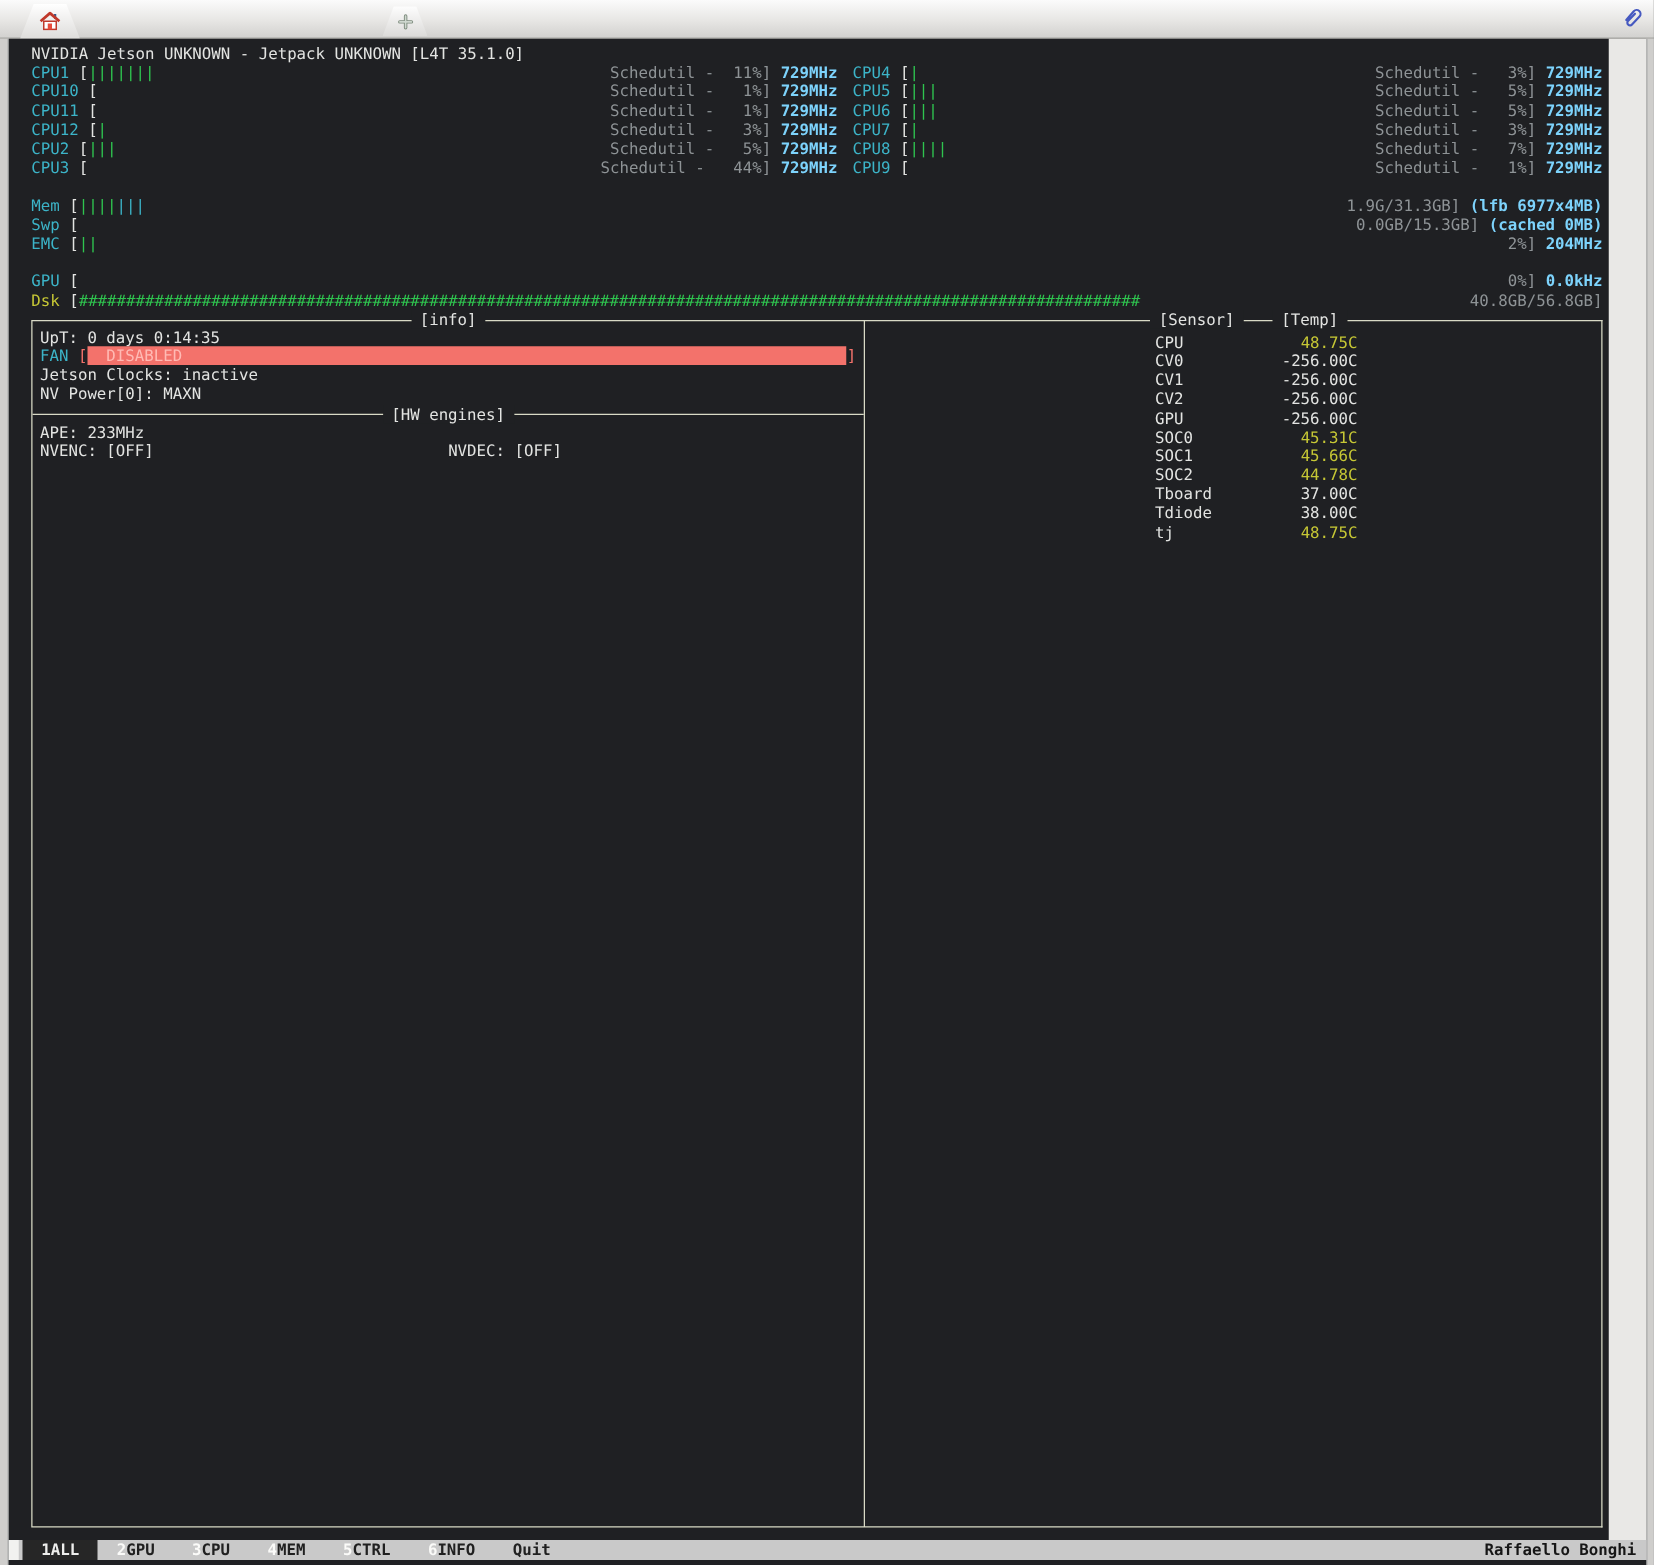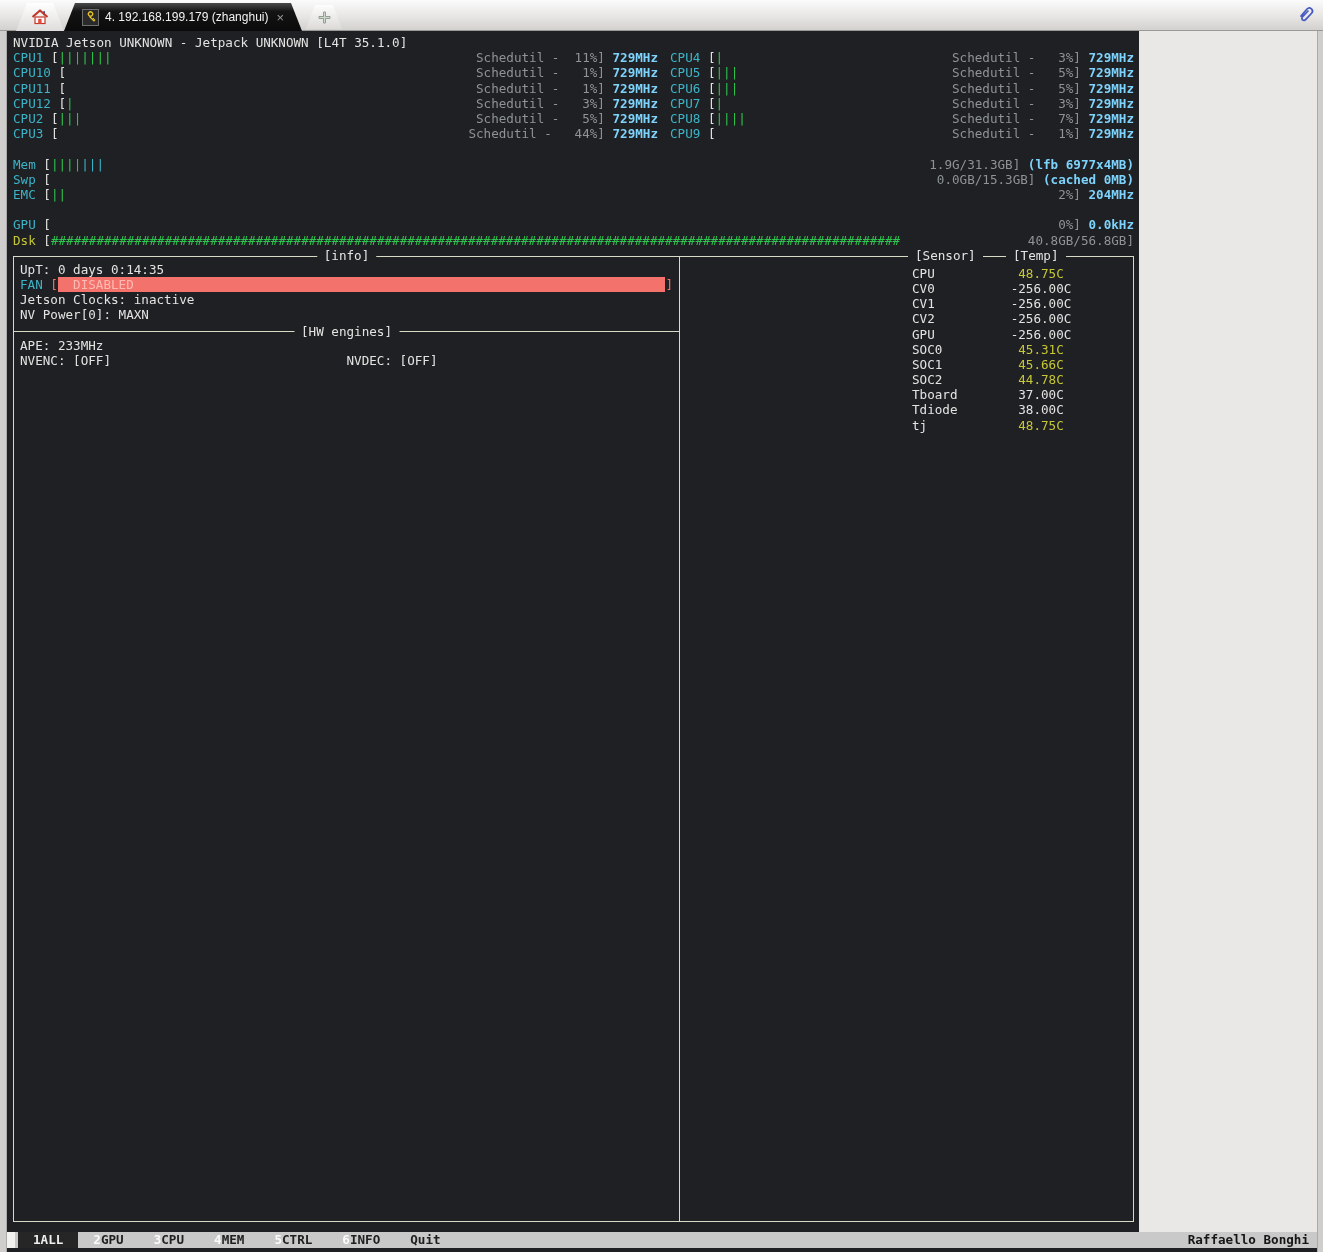--- a/index.html
+++ b/index.html
@@ -23,22 +23,22 @@
   .tab-close{color:#9a9a9a;font-size:13px;cursor:default}
   .tab-plus{position:absolute;left:306px;top:5px;width:36px;height:24px;
     background:linear-gradient(#fdfdfd,#dcdbd9);clip-path:polygon(9px 0,calc(100% - 9px) 0,100% 100%,0 100%);
     display:flex;align-items:center;justify-content:center}
   .keybox{width:17px;height:17px;border:1px solid #6f6f6f;background:#2a2a2a;display:flex;align-items:center;justify-content:center}
   #pin-icon{position:absolute;right:8px;top:5px;width:18px;height:18px}
 
   
   #edge-left{position:absolute;left:0;top:31px;width:7px;height:1221px;background:#cfcecc;border-right:1px solid #aaa}
   #edge-right{position:absolute;right:0;top:31px;width:6px;height:1221px;background:#cfcecc;border-left:1px solid #aaa}
-  #terminal{position:absolute;left:7px;top:31px;width:1132px;height:1221px;background:var(--terminal-bg);
-    color:var(--text-white);font-size:12.6px;line-height:15.2px;padding:4px 5px 0 6px}
+  #terminal{position:absolute;left:7px;top:31px;width:1280px;height:1221px;background:var(--terminal-bg);
+    color:var(--text-white);font-size:12.6px;line-height:15.2px;padding:4px 5px 0 18px}
   .row{white-space:pre;height:15.2px}
   .blank{height:15.2px}
 
   .gauge{display:flex;white-space:pre}
   .g-label{color:var(--accent-cyan)}
   .g-open{color:var(--text-white)}
   .g-bars{flex:1;overflow:hidden;white-space:pre}
   .bar-green{color:var(--bar-green)}
   .bar-cyan{color:var(--bar-cyan)}
   .g-gray{color:var(--text-gray)}
@@ -61,21 +61,21 @@
     background:var(--terminal-bg);padding:0 7px;color:var(--text-white);white-space:pre}
   .fan-row{display:flex;white-space:pre;height:15.2px;align-items:flex-start}
   .fan-bar{flex:1;background:var(--fan-red);color:var(--fan-text);white-space:pre;overflow:hidden}
   .fan-close{color:var(--fan-red)}
   .hw-cols{display:flex;white-space:pre}
   .hw-cols span{display:inline-block}
   .hw-left{width:50%}
   .sensor-table{margin-left:226px;margin-top:4px}
   .sensor-row{display:flex;white-space:pre;height:15.2px}
   .s-name{width:96px;color:var(--text-white)}
-  .s-temp{width:66px;text-align:center}
+  .s-temp{width:66px;text-align:right}
   .temp-hot{color:var(--accent-yellow)}
   .temp-normal{color:var(--text-white)}
 
   
   #menubar{position:absolute;left:7px;top:1232px;width:1310px;height:16px;background:var(--menu-bg);
     font-size:12.6px;line-height:16px;display:flex;white-space:pre;font-weight:bold}
   .menu-sliver{width:8px;background:#f2f2f0;margin-right:3px}
   .menu-item{padding:0 15px;color:#202020}
   .menu-item .mkey{color:#fbfbf9}
   .menu-item.active{background:#262626;color:#eeeeec}
@@ -89,30 +89,20 @@
 <div id="window">
 
   <div id="tabbar">
     <div class="tab tab-home">
       <svg width="18" height="16" viewBox="0 0 18 16">
         <rect x="12.2" y="2.2" width="1.8" height="4" fill="#3a5a8c"></rect>
         <path d="M1.5 8 L9 1.5 L16.5 8" fill="none" stroke="#c0392b" stroke-width="2.2" stroke-linejoin="round"></path>
         <rect x="4" y="8" width="10" height="6.5" fill="#ffffff" stroke="#c0392b" stroke-width="1.2"></rect>
         <rect x="7.2" y="9.8" width="3.4" height="4.7" fill="#e74c3c"></rect>
       </svg>
-    </div>
-    <div class="tab tab-active">
-      <span class="keybox">
-        <svg width="13" height="13" viewBox="0 0 16 16">
-          <circle cx="5" cy="5" r="2.6" fill="none" stroke="#e8c526" stroke-width="1.6" transform="rotate(45 8 8)"></circle>
-          <path d="M6.8 6.8 L12.8 12.8 M10.6 10.6 L12.2 9 M12 12 L13.6 10.4" stroke="#e8c526" stroke-width="1.6" fill="none"></path>
-        </svg>
-      </span>
-      <span class="tab-title">4. 192.168.199.179 (zhanghui)</span>
-      <span class="tab-close">×</span>
     </div>
     <div class="tab-plus">
       <svg width="13" height="13" viewBox="0 0 14 14">
         <path d="M7 2 V12 M2 7 H12" stroke="#7d8b7d" stroke-width="3" stroke-linecap="round"></path>
         <path d="M7 2 V12 M2 7 H12" stroke="#cfd8cf" stroke-width="1.4" stroke-linecap="round"></path>
       </svg>
     </div>
     <svg id="pin-icon" viewBox="0 0 18 18">
       <path d="M4 11 L10 4 a3.1 3.1 0 0 1 4.6 4.2 L8.6 14.6 a2.1 2.1 0 0 1 -3.2 -2.8 L11 6" fill="none" stroke="#4659c0" stroke-width="1.7" stroke-linecap="round"></path>
     </svg>

